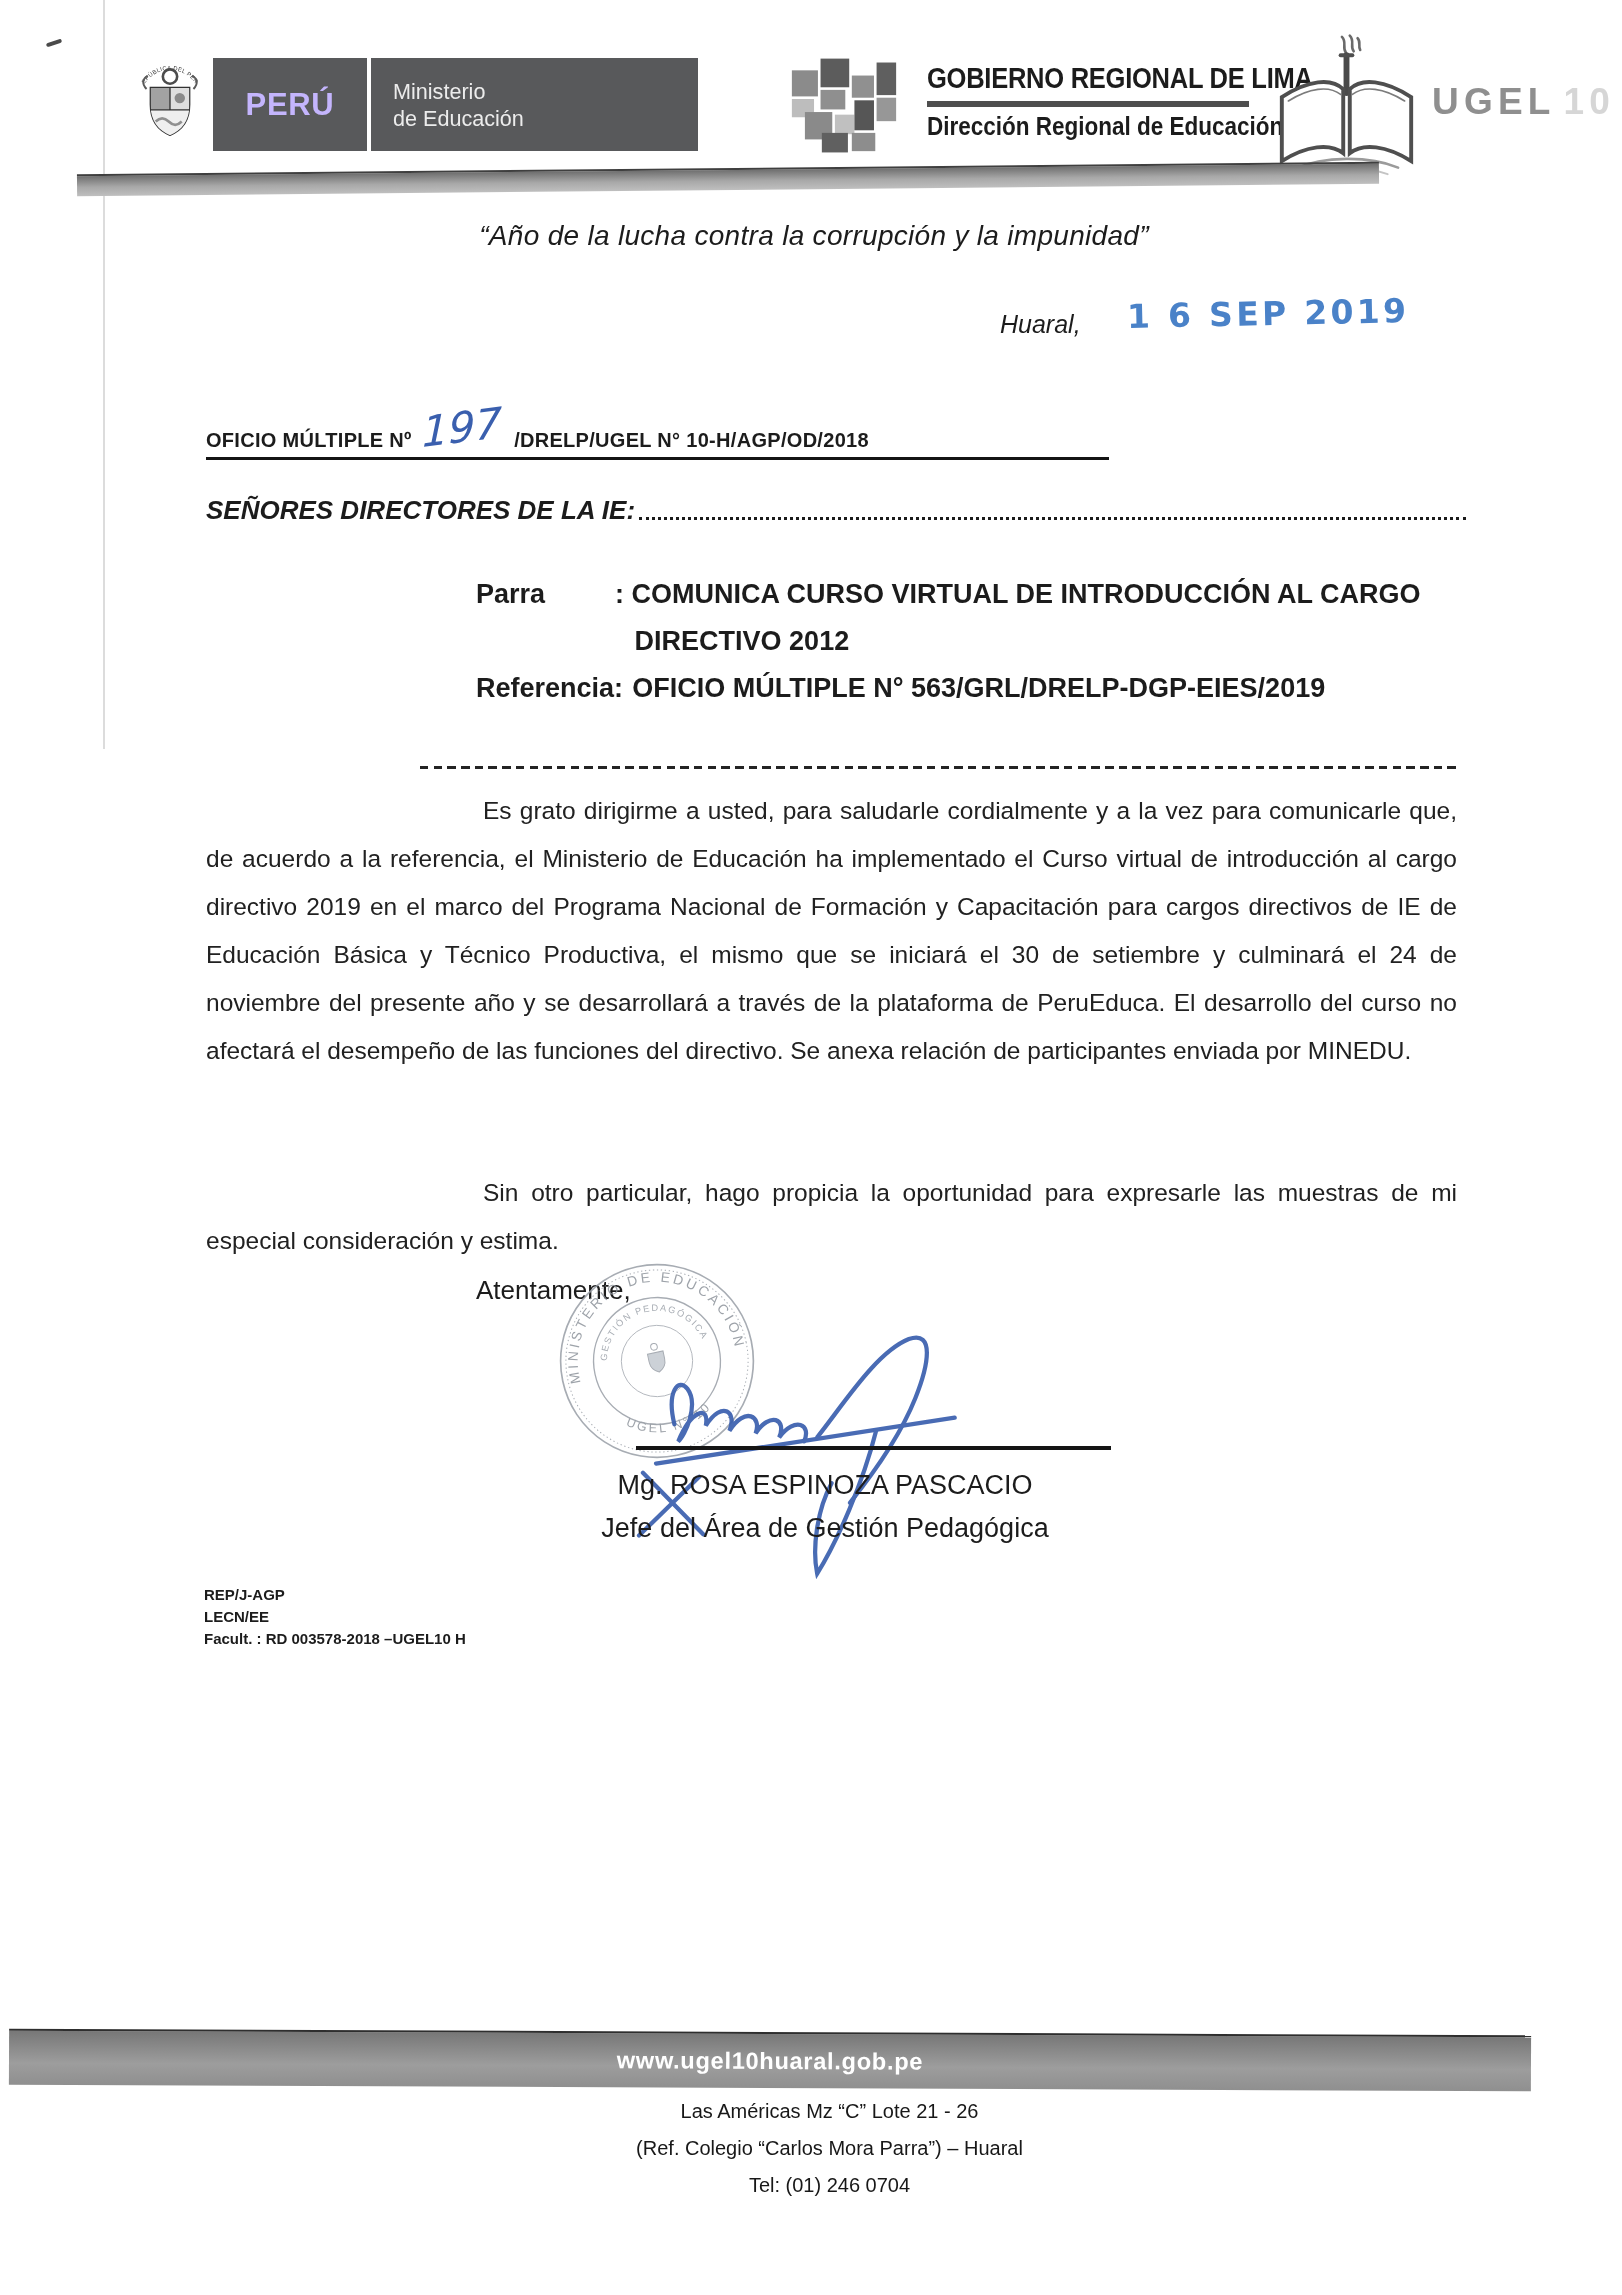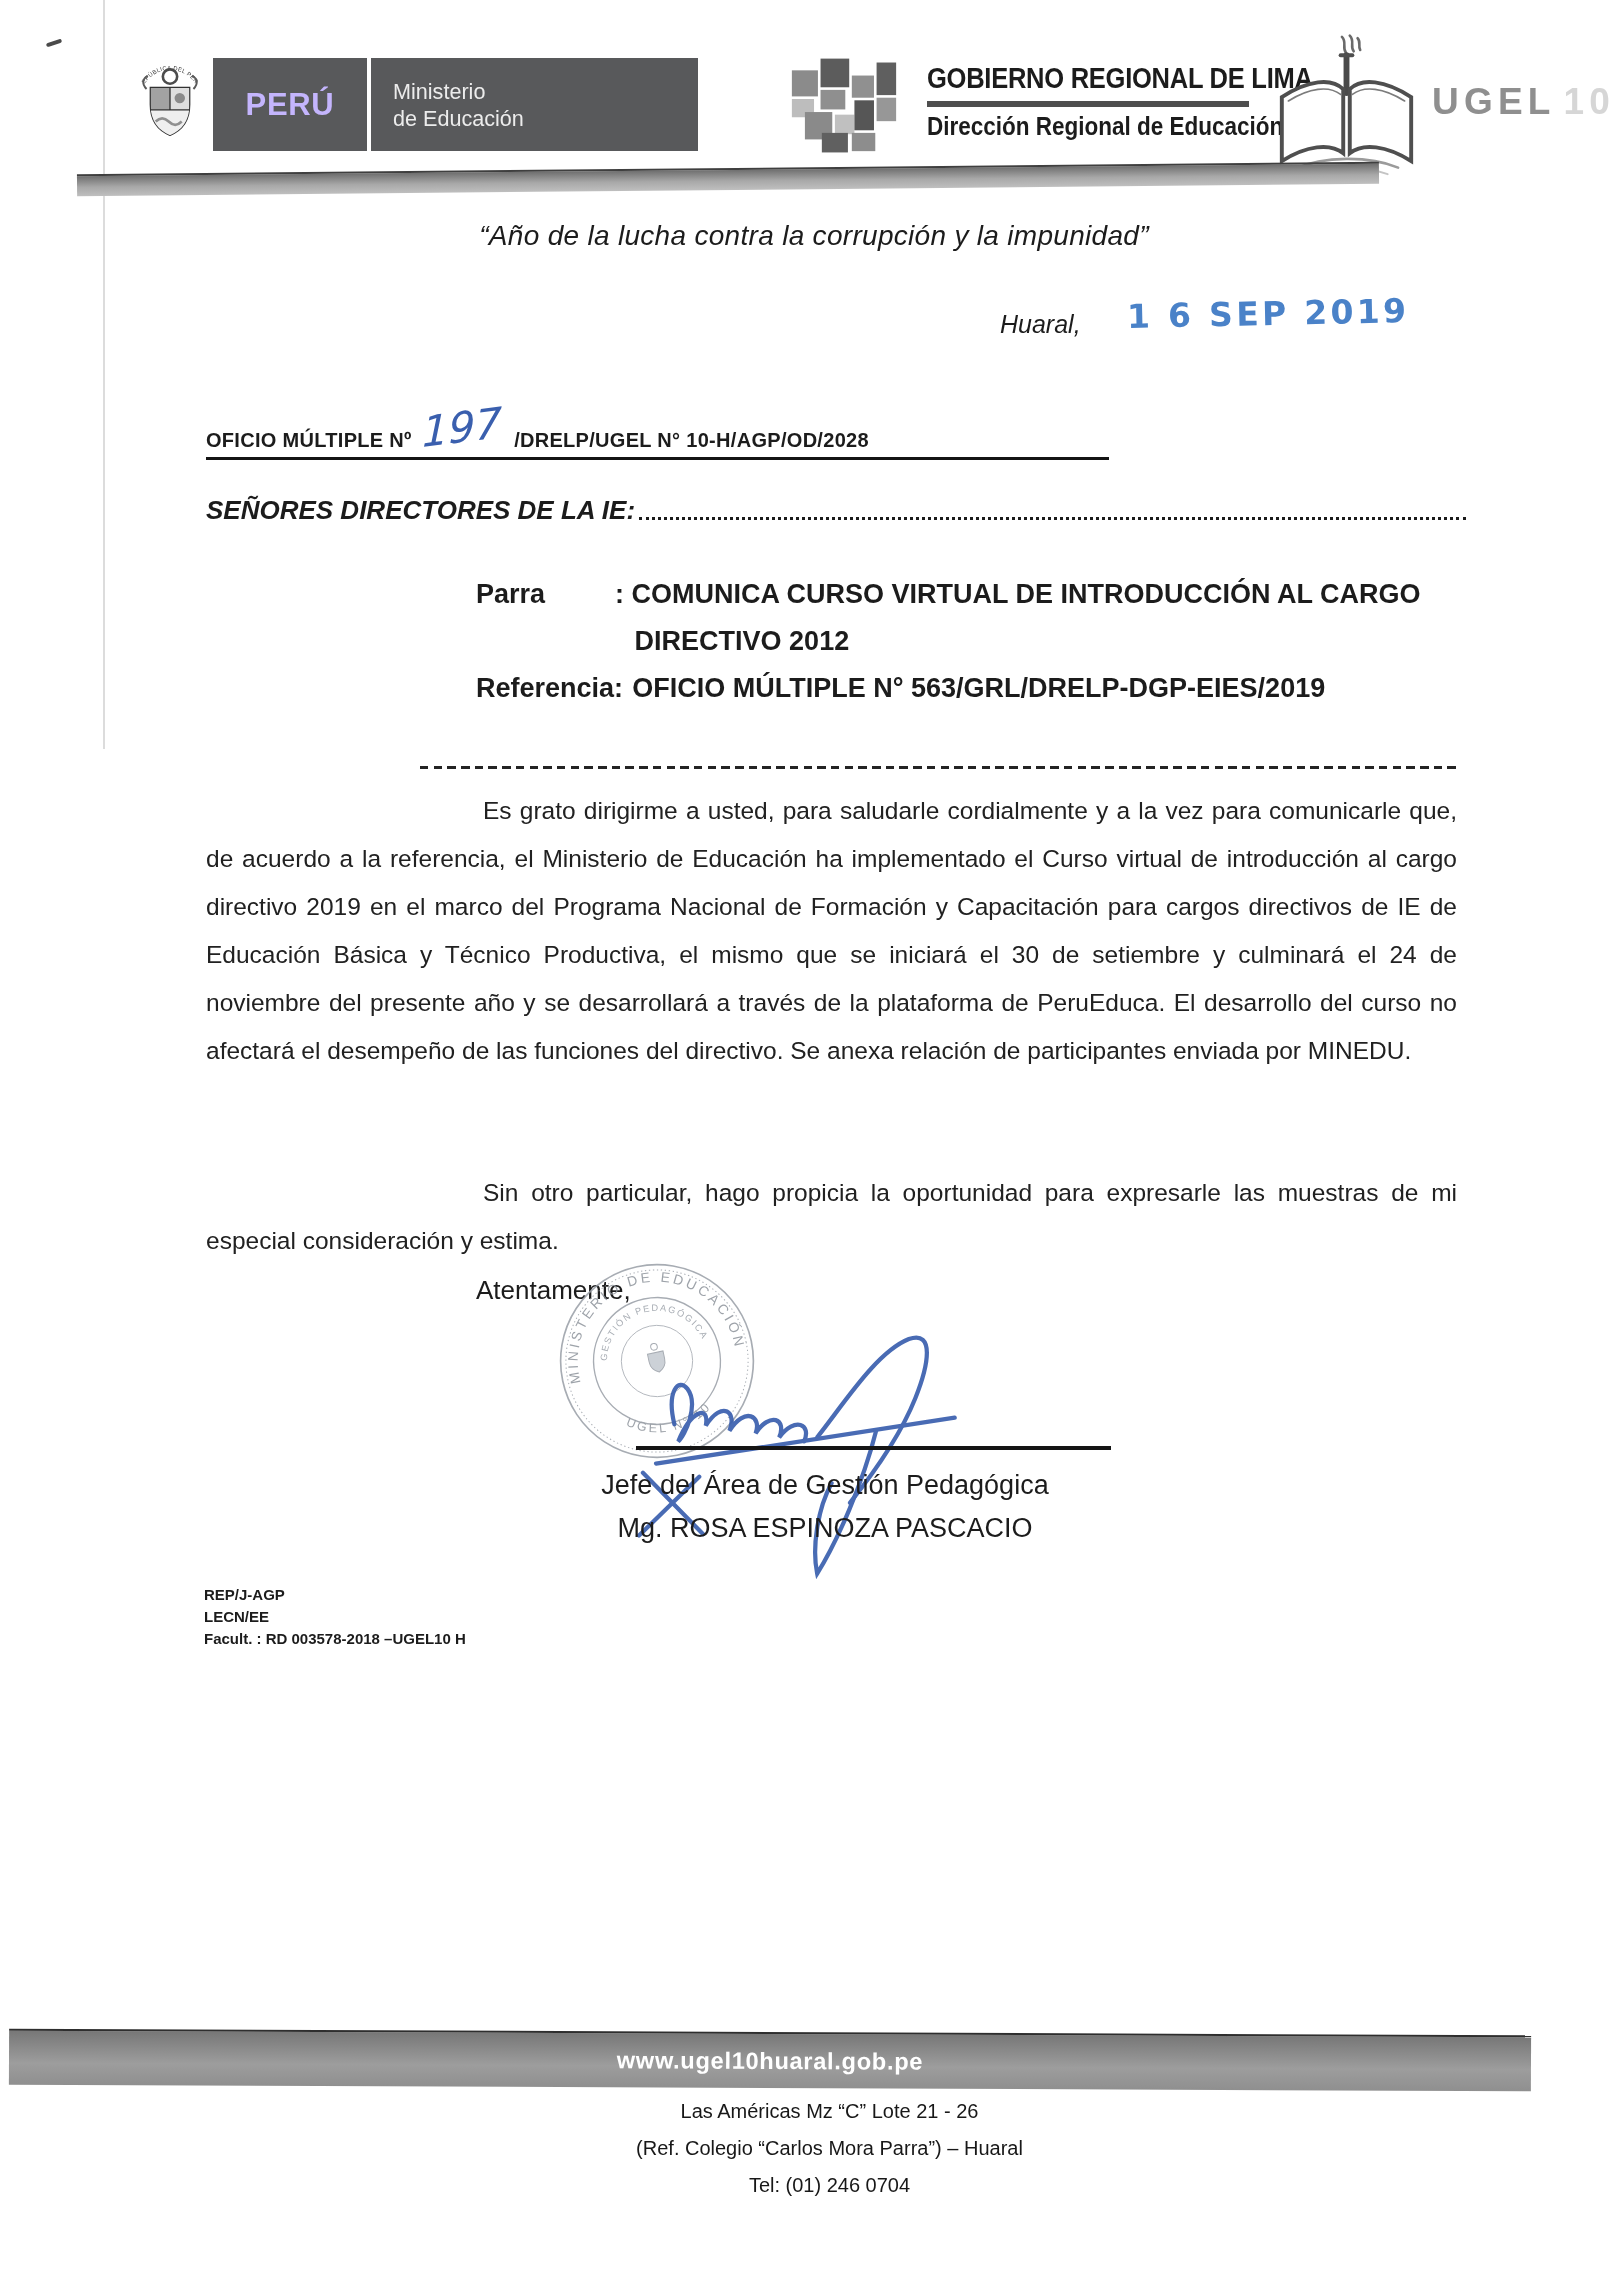--- a/index.html
+++ b/index.html
@@ -168,21 +168,21 @@
 
   <div class="abs header-rule"></div>
 
   <div class="abs motto">“Año de la lucha contra la corrupción y la impunidad”</div>
   <div class="abs dateline-city">Huaral,</div>
   <div class="abs date-stamp">1 6 SEP 2019</div>
 
   <div class="abs oficio">
     <span class="oficio-prefix">OFICIO MÚLTIPLE Nº</span>
     <span class="oficio-num">197</span>
-    <span class="oficio-suffix">/DRELP/UGEL N° 10-H/AGP/OD/2028</span>
+    <span class="oficio-suffix">/DRELP/UGEL N° 10-H/AGP/OD/2018</span>
   </div>
 
   <div class="abs addressee">
     <span>SEÑORES DIRECTORES DE LA IE:</span>
     <span class="addressee-dots"></span>
   </div>
 
   <div class="abs asunto">
     <div>Parra</div>
     <div>
@@ -232,22 +232,22 @@
       <path d="M330,170 C370,120 420,40 470,20 C510,6 500,60 480,110 C460,160 420,220 380,270"></path>
       <path d="M84,210 L540,140"></path>
       <path d="M64,224 L156,318 M150,230 L58,320"></path>
       <path d="M420,160 C400,240 360,330 330,378 C322,340 330,280 352,240"></path>
     </g>
   </svg>
 
   <div class="abs sig-line"></div>
 
   <div class="abs sig-block">
+    <div>Mg. ROSA ESPINOZA PASCACIO</div>
     <div>Jefe del Área de Gestión Pedagógica</div>
-    <div>Mg. ROSA ESPINOZA PASCACIO</div>
   </div>
 
   <div class="abs initials">
     <div>REP/J-AGP</div>
     <div>LECN/EE</div>
     <div>Facult. : RD 003578-2018 –UGEL10 H</div>
   </div>
 
   <div class="abs footer-bar">
     <span class="footer-site">www.ugel10huaral.gob.pe</span>

